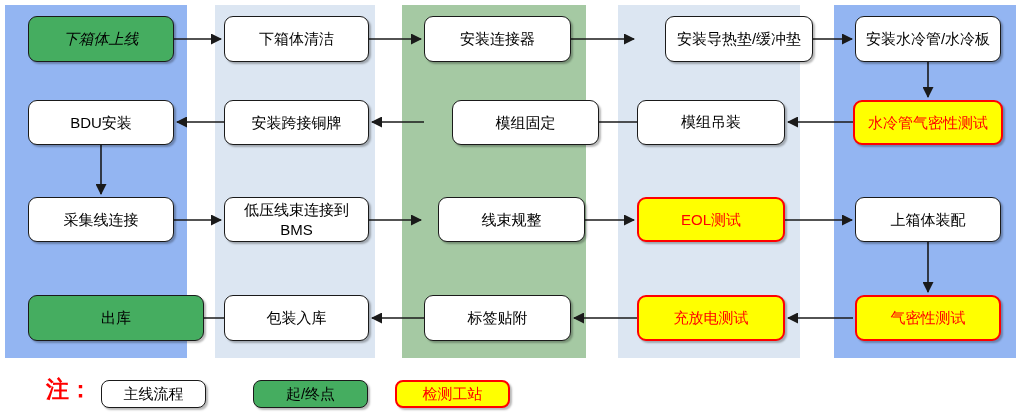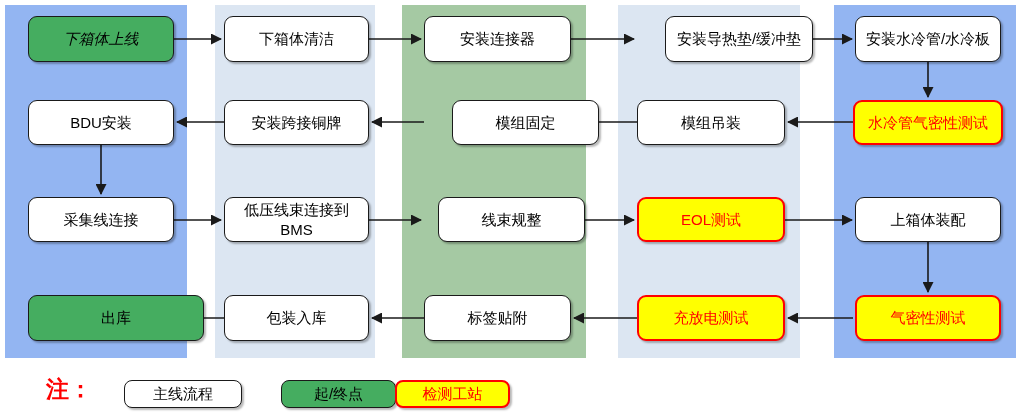--- a/index.html
+++ b/index.html
@@ -85,35 +85,35 @@
     </g>
   </svg>
 
   <div class="node start-end" style="left:28px;top:16px;width:146px;height:46px;font-style:italic;">下箱体上线</div>
   <div class="node" style="left:224px;top:16px;width:145px;height:46px;">下箱体清洁</div>
   <div class="node" style="left:424px;top:16px;width:147px;height:46px;">安装连接器</div>
   <div class="node" style="left:637px;top:16px;width:148px;height:46px;margin-left:28px;">安装导热垫/缓冲垫</div>
   <div class="node" style="left:855px;top:16px;width:146px;height:46px;">安装水冷管/水冷板</div>
 
   <div class="node test" style="left:853px;top:100px;width:150px;height:45px;">水冷管气密性测试</div>
-  <div class="node" style="left:637px;top:100px;width:148px;height:45px;">模组吊装</div>
+  <div class="node" style="left:637px;top:100px;width:148px;height:45px;font-family:Liberation Serif, serif;">模组吊装</div>
   <div class="node" style="left:432px;top:100px;width:147px;height:45px;margin-left:20px;">模组固定</div>
   <div class="node" style="left:224px;top:100px;width:145px;height:45px;">安装跨接铜牌</div>
   <div class="node" style="left:28px;top:100px;width:146px;height:45px;">BDU安装</div>
 
   <div class="node" style="left:28px;top:197px;width:146px;height:45px;">采集线连接</div>
   <div class="node" style="left:224px;top:197px;width:145px;height:45px;">低压线束连接到BMS</div>
   <div class="node" style="left:424px;top:197px;width:147px;height:45px;margin-left:14px;">线束规整</div>
   <div class="node test" style="left:637px;top:197px;width:148px;height:45px;">EOL测试</div>
   <div class="node" style="left:855px;top:197px;width:146px;height:45px;">上箱体装配</div>
 
   <div class="node test" style="left:855px;top:295px;width:146px;height:46px;">气密性测试</div>
   <div class="node test" style="left:637px;top:295px;width:148px;height:46px;">充放电测试</div>
   <div class="node" style="left:424px;top:295px;width:147px;height:46px;">标签贴附</div>
   <div class="node" style="left:224px;top:295px;width:145px;height:46px;">包装入库</div>
   <div class="node start-end" style="left:28px;top:295px;width:176px;height:46px;">出库</div>
 
   <div class="legend-note">注：</div>
-  <div class="legend-box" style="left:124px;width:118px;">主线流程</div>
-  <div class="legend-box start-end" style="left:253px;width:115px;margin-left:28px;">起/终点</div>
+  <div class="legend-box" style="left:101px;width:105px;">主线流程</div>
+  <div class="legend-box start-end" style="left:253px;width:115px;">起/终点</div>
   <div class="legend-box test" style="left:395px;width:115px;">检测工站</div>
 
 </div>
 
 </body></html>

